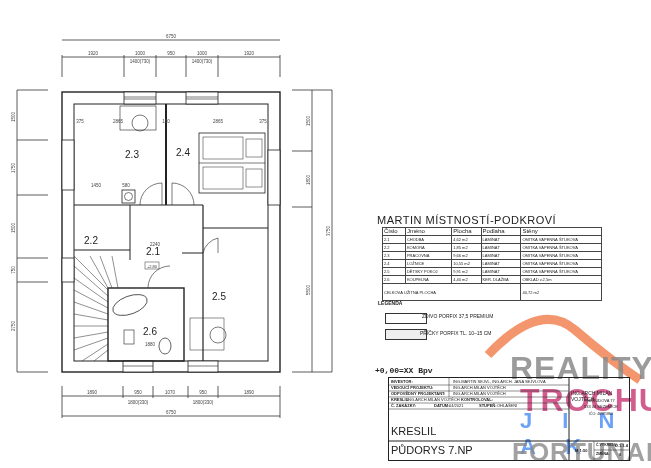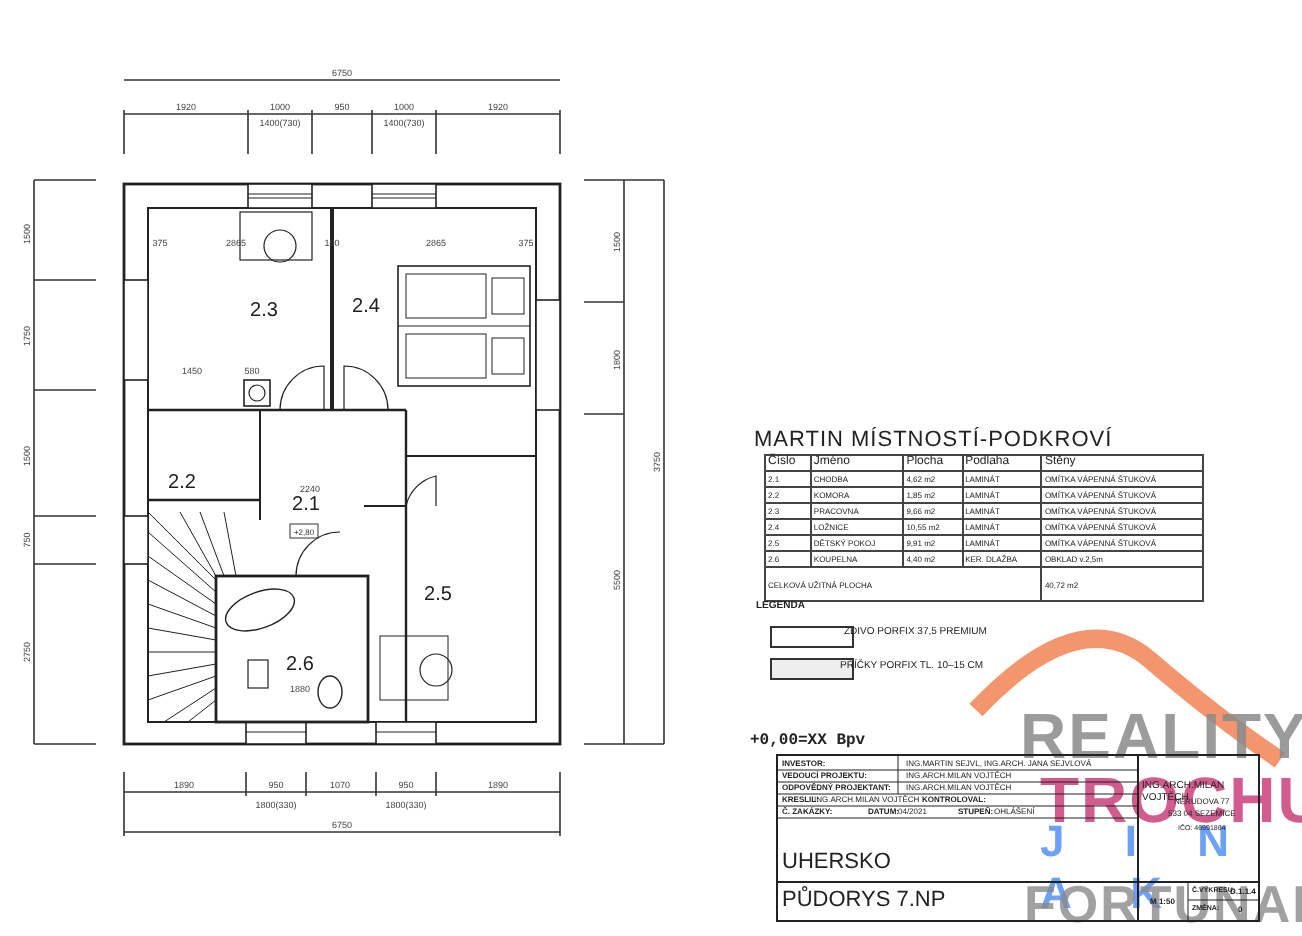--- a/index.html
+++ b/index.html
@@ -280,21 +280,21 @@
   <div class="abs" style="left:2px;top:13px;font-size:4px;font-weight:bold;">ODPOVĚDNÝ PROJEKTANT:</div>
   <div class="abs" style="left:64px;top:13px;font-size:4px;">ING.ARCH.MILAN VOJTĚCH</div>
   <div class="abs" style="left:2px;top:19px;font-size:4px;font-weight:bold;">KRESLIL:</div>
   <div class="abs" style="left:18px;top:19px;font-size:4px;">ING.ARCH.MILAN VOJTĚCH</div>
   <div class="abs" style="left:72px;top:19px;font-size:4px;font-weight:bold;">KONTROLOVAL:</div>
   <div class="abs" style="left:2px;top:25px;font-size:4px;font-weight:bold;">Č. ZAKÁZKY:</div>
   <div class="abs" style="left:45px;top:25px;font-size:4px;font-weight:bold;">DATUM:</div>
   <div class="abs" style="left:60px;top:25px;font-size:4px;">04/2021</div>
   <div class="abs" style="left:90px;top:25px;font-size:4px;font-weight:bold;">STUPEŇ:</div>
   <div class="abs" style="left:108px;top:25px;font-size:4px;">OHLÁŠENÍ</div>
-  <div class="abs" style="left:2px;top:47px;font-size:11px;">UHERSKO</div>
+  <div class="abs" style="left:2px;top:47px;font-size:11px;">KRESLIL</div>
   <div class="abs" style="left:2px;top:66px;font-size:11px;">PŮDORYS 7.NP</div>
   <div class="abs" style="left:186px;top:70px;font-size:4px;font-weight:bold;">M 1:50</div>
   <div class="abs" style="left:207px;top:65px;font-size:3.5px;font-weight:bold;">Č.VÝKRESU:</div>
   <div class="abs" style="left:226px;top:65px;font-size:4px;font-weight:bold;">D.1.1.4</div>
   <div class="abs" style="left:207px;top:74px;font-size:3.5px;font-weight:bold;">ZMĚNA:</div>
   <div class="abs" style="left:230px;top:74px;font-size:4px;font-weight:bold;">0</div>
   <div class="abs" style="left:182px;top:12px;font-size:5px;">ING.ARCH.MILAN VOJTĚCH</div>
   <div class="abs" style="left:198px;top:20px;font-size:4px;">NERUDOVA 77</div>
   <div class="abs" style="left:195px;top:26px;font-size:4px;">533 04 SEZEMICE</div>
   <div class="abs" style="left:200px;top:34px;font-size:3.5px;">IČO: 46991864</div>

